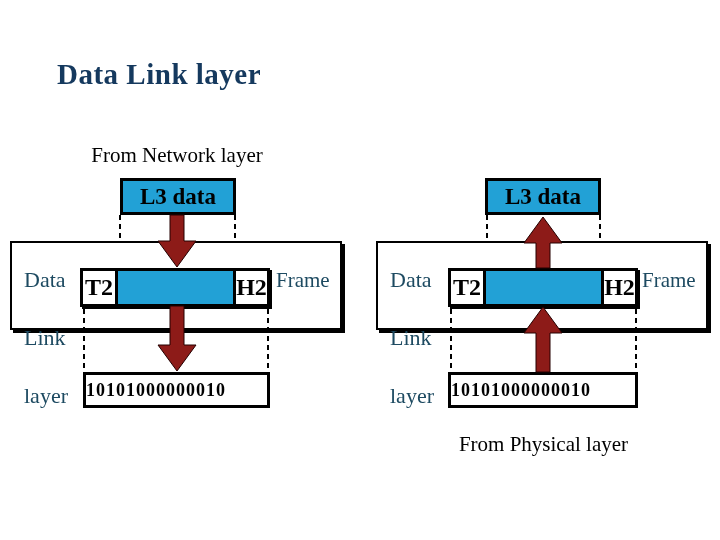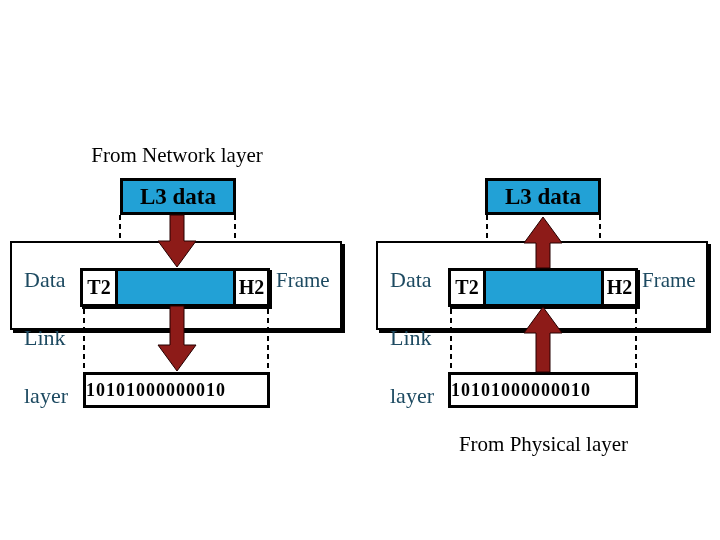--- a/index.html
+++ b/index.html
@@ -47,21 +47,21 @@
   .frame-group{
     position:absolute;top:268px;width:190px;height:39px;box-sizing:border-box;
     border:3px solid #000;background:#fff;display:flex;box-shadow:2px 2px 0 #000;
   }
   .frame-group.left{left:80px;}
   .frame-group.right{left:448px;}
   .cell{display:flex;align-items:center;justify-content:center;box-sizing:border-box;}
   .cell.t2{width:35px;border-right:3px solid #000;background:#fff;}
   .cell.h2{width:34px;border-left:3px solid #000;background:#fff;}
   .cell.mid{flex:1;background:var(--cyan,#22A1D6);}
-  .cell span{font-size:20px;font-weight:bold;color:#000;}
+  .cell span{font-size:24px;font-weight:bold;color:#000;}
 
   .frame-label{
     position:absolute;top:268px;font-size:21px;color:var(--label-navy,#1D4A61);
     white-space:nowrap;
   }
   .frame-label.left{left:276px;}
   .frame-label.right{left:642px;}
 
   .bits-box{
     position:absolute;top:372px;height:36px;box-sizing:border-box;
@@ -79,20 +79,21 @@
   .dash.up{top:215px;height:53px;}
   .dash.down{top:309px;height:63px;}
 
   .arrow-layer{position:absolute;left:0;top:0;z-index:5;pointer-events:none;}
 </style>
 </head>
 <body>
 
 <div class="slide">
 
+  <h1 class="title">Data Link layer</h1>
 
   <div class="net-label left">From Network layer</div>
 
   <div class="l3-box left">
     <span>L3 data</span>
   </div>
 
   <div class="dash up" style="left:119px"></div>
   <div class="dash up" style="left:234px"></div>
 

